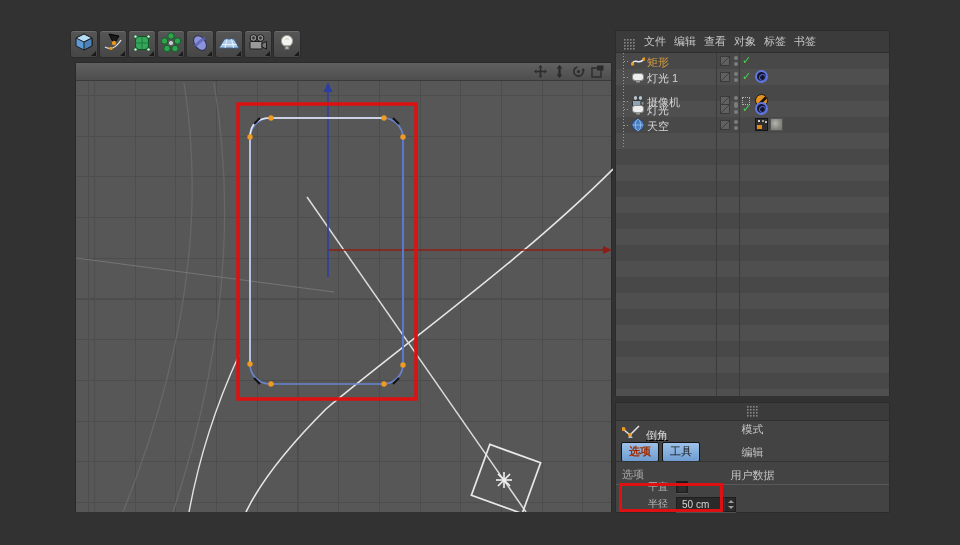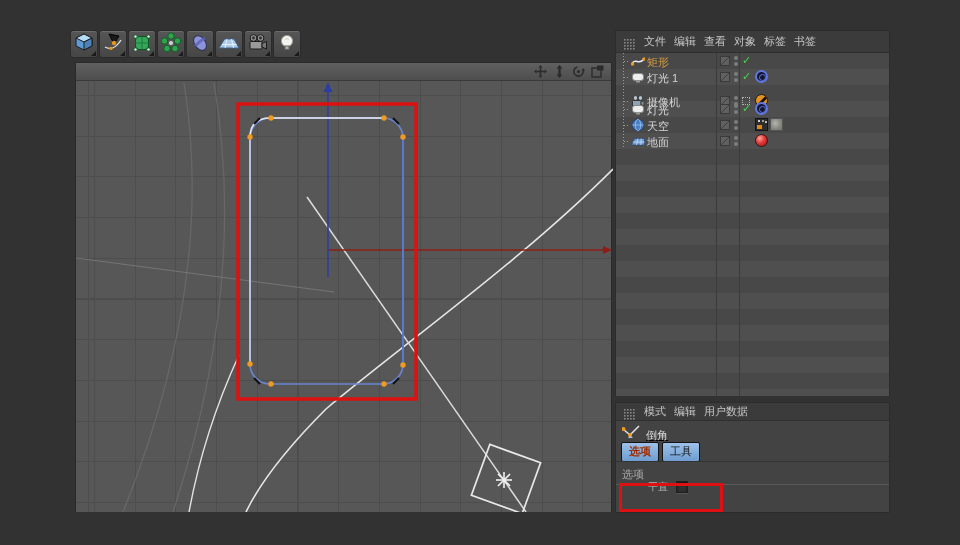--- a/index.html
+++ b/index.html
@@ -59,21 +59,21 @@
   .tag-no-entry::after{content:"";position:absolute;left:-2px;top:4.5px;width:16px;height:3px;background:#141414;transform:rotate(-45deg);}
   .tag-compositing{background:#2d2d2d;border:1px solid #151515;}
   .tag-compositing::before{content:"";position:absolute;left:1px;bottom:1px;width:5px;height:4px;background:#e0881c;}
   .tag-compositing::after{content:"";position:absolute;left:2px;top:1px;width:2px;height:2px;background:#cfcfcf;
     box-shadow:4px 0 0 #9f9f9f,7px 1px 0 #c0c0c0;}
   .tag-texture{background:radial-gradient(circle at 40% 40%,#b5b5b0,#8a8a85 55%,#6f6f6a);border:1px solid #555;}
   .tag-material{border-radius:50%;background:radial-gradient(circle at 35% 30%,#ffa39a,#e23a3a 45%,#8e0f0f);border:1px solid #401010;}
 
   
   .am-panel{left:615px;top:402px;width:275px;height:111px;background:#434343;}
-  .am-panel .panel-menubar{height:18px;}
+  .am-panel .panel-menubar{height:18px;flex-direction:column;}
   .am-content{position:relative;height:91px;}
   .am-toolrow{position:absolute;left:6px;top:3px;display:flex;align-items:flex-end;gap:6px;text-decoration:underline;}
   .am-toolname{font-size:11px;color:#dcdcdc;}
   .am-tabs{position:absolute;left:5px;top:21px;display:flex;gap:3px;}
   .am-tab{font-size:11px;padding:1px 7px 2px;border:1px solid #141414;border-radius:2px;
     background:linear-gradient(#9dc1e9,#6e9dd2);color:#161616;cursor:pointer;}
   .am-tab.active{color:#9e2c00;font-weight:bold;}
   .am-section{position:absolute;left:0;top:40px;width:100%;border-top:1px solid #333;
     border-bottom:1px solid #595959;padding:2px 0 2px 6px;}
   .am-section span{font-size:11px;color:#ababab;}
@@ -373,36 +373,20 @@
           <span class="layer-chip"></span>
           <span class="dots">
             <i></i>
             <i></i>
           </span>
           <span class="tags">
             <span class="tag tag-compositing"></span>
             <span class="tag tag-texture"></span>
           </span>
         </div>
-        <div class="om-row" style="top: 80px;">
-          <span class="tick"></span>
-          <span class="obj-icon"><svg width="14" height="14" viewBox="0 0 14 14">
-              <path d="M0.5,11 L3.5,4.5 H13.5 V11 Z" fill="#6f9bd4" stroke="#2c4a72" stroke-width="0.8"></path>
-              <path d="M1.8,8 H13.5 M6.8,4.5 L5.5,11 M10.2,4.5 L9.8,11" stroke="#d8e6f6" stroke-width="0.7" fill="none"></path>
-            </svg></span>
-          <span class="obj-name" style="color:#d4d4d4">地面</span>
-          <span class="layer-chip"></span>
-          <span class="dots">
-            <i></i>
-            <i></i>
-          </span>
-          <span class="tags">
-            <span class="tag tag-material"></span>
-          </span>
-        </div>
       </div>
   </div>
 
   <div class="panel am-panel">
     <div class="panel-menubar" id="am-menubar">
         <span class="grip"><svg width="12" height="11" viewBox="0 0 12 11">
             <rect x="0" y="0" width="1.6" height="1.6" fill="#9a9a9a"></rect>
             <rect x="3" y="0" width="1.6" height="1.6" fill="#9a9a9a"></rect>
             <rect x="6" y="0" width="1.6" height="1.6" fill="#9a9a9a"></rect>
             <rect x="9" y="0" width="1.6" height="1.6" fill="#9a9a9a"></rect>
@@ -439,18 +423,25 @@
           <span class="am-tab active">选项</span>
           <span class="am-tab">工具</span>
         </div>
       <div class="am-section">
         <span>选项</span>
       </div>
       <div class="am-row flat">
         <span class="am-label">平直</span>
         <span class="checkbox" id="flat-checkbox"></span>
       </div>
+      <div class="am-row radius">
+        <span class="am-label">半径</span>
+        <span class="value-box">
+          <span>50 cm</span>
+          <span class="stepper"></span>
+        </span>
+      </div>
     </div>
   </div>
 
   <div class="anno anno-radius"></div>
 
 </div>
 
 </body></html>

